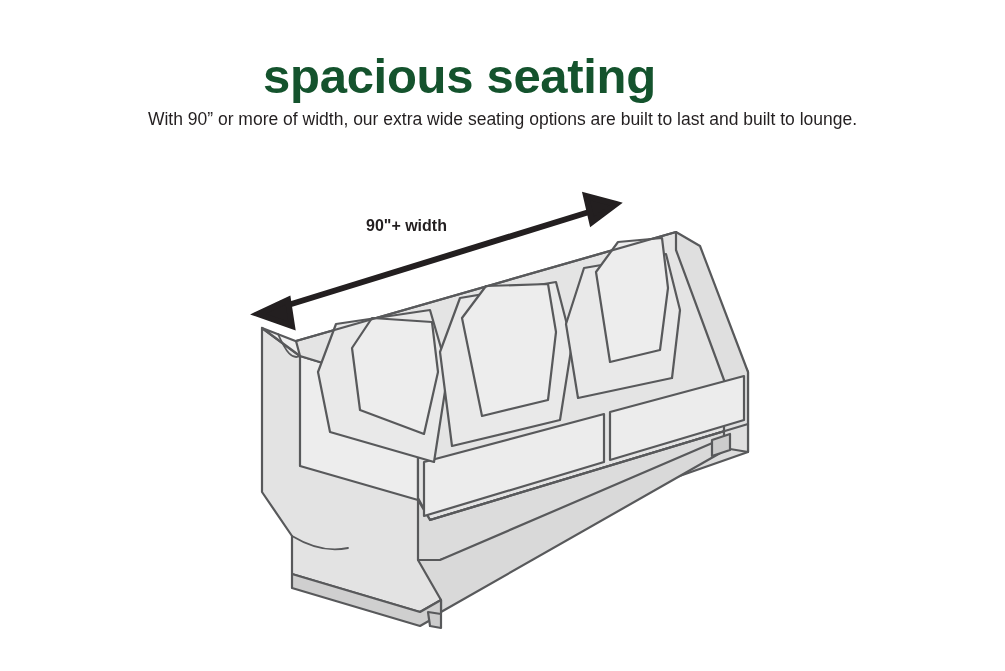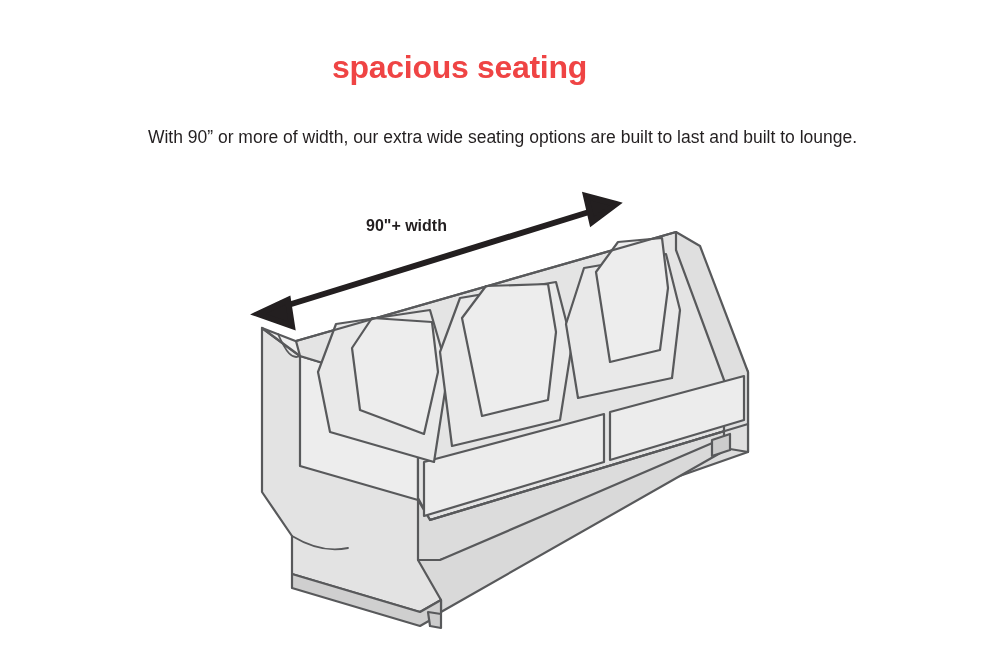--- a/index.html
+++ b/index.html
@@ -19,29 +19,29 @@
     position: relative;
     width: 1005px;
     height: 671px;
   }
   .headline {
     position: absolute;
     top: 50px;
     left: 0;
     width: 919px;
     text-align: center;
-    font-size: 32px;
+    font-size: 49px;
     font-weight: bold;
     letter-spacing: -0.3px;
-    color: #ef4444;
+    color: #14532d;
     line-height: 1.1;
   }
   .subcopy {
     position: absolute;
-    top: 125px;
+    top: 107px;
     left: 0;
     width: 1005px;
     text-align: center;
     font-size: 17.5px;
     line-height: 1.48;
     color: #231f20;
   }
   .subcopy .line {
     display: block;
   }

